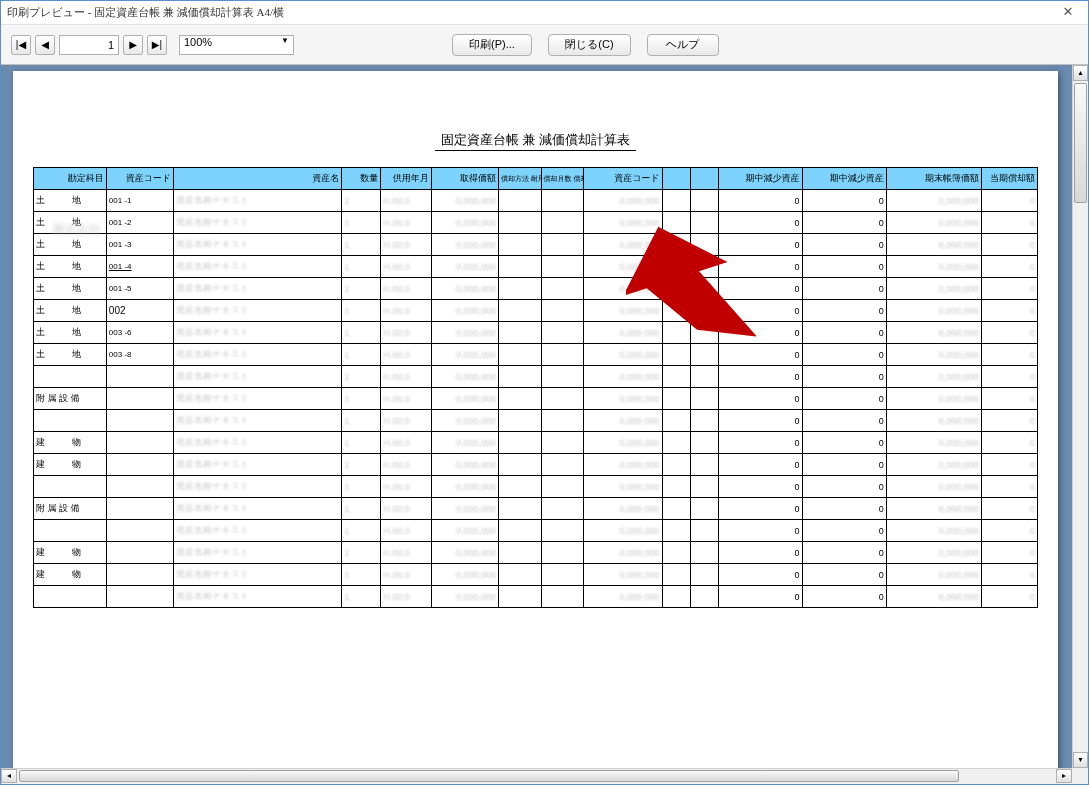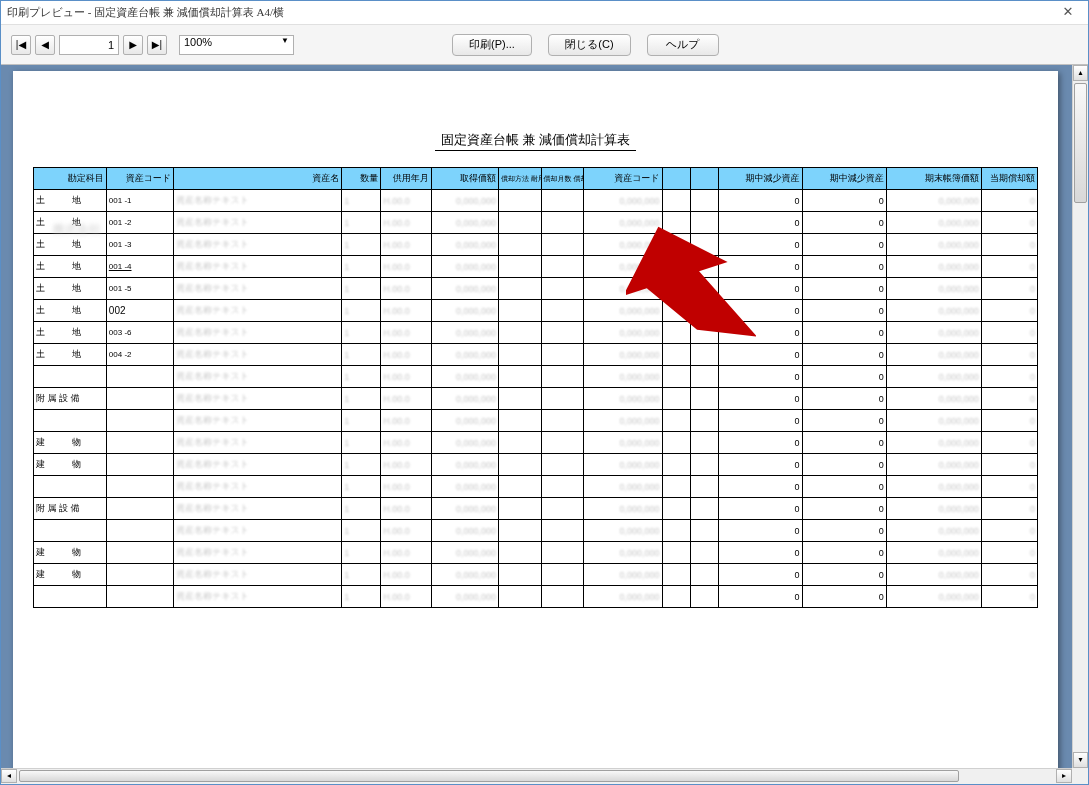--- a/index.html
+++ b/index.html
@@ -434,21 +434,21 @@
                   <td class="num">0,000,000</td>
                   <td></td>
                   <td></td>
                   <td class="num keep">0</td>
                   <td class="num keep">0</td>
                   <td class="num">0,000,000</td>
                   <td class="num">0</td>
                 </tr>
                 <tr class="col-blur">
                   <td class="keep">土　　　地</td>
-                  <td class="keep" style="font-size:8px;line-height:1;">004 -2</td>
+                  <td class="keep" style="font-size:8px;line-height:1;">003 -8</td>
                   <td>資産名称テキスト</td>
                   <td>1</td>
                   <td>H.00.0</td>
                   <td class="num">0,000,000</td>
                   <td></td>
                   <td></td>
                   <td class="num">0,000,000</td>
                   <td></td>
                   <td></td>
                   <td class="num keep">0</td>

